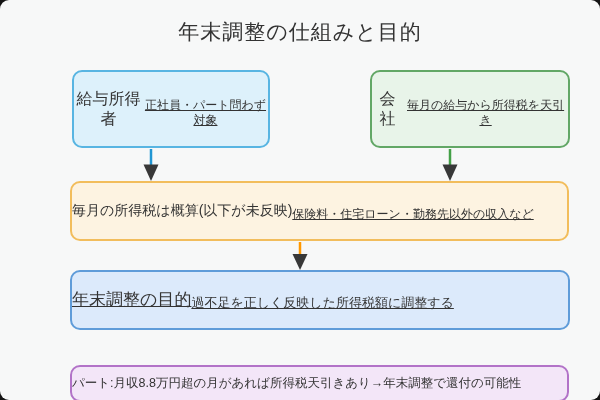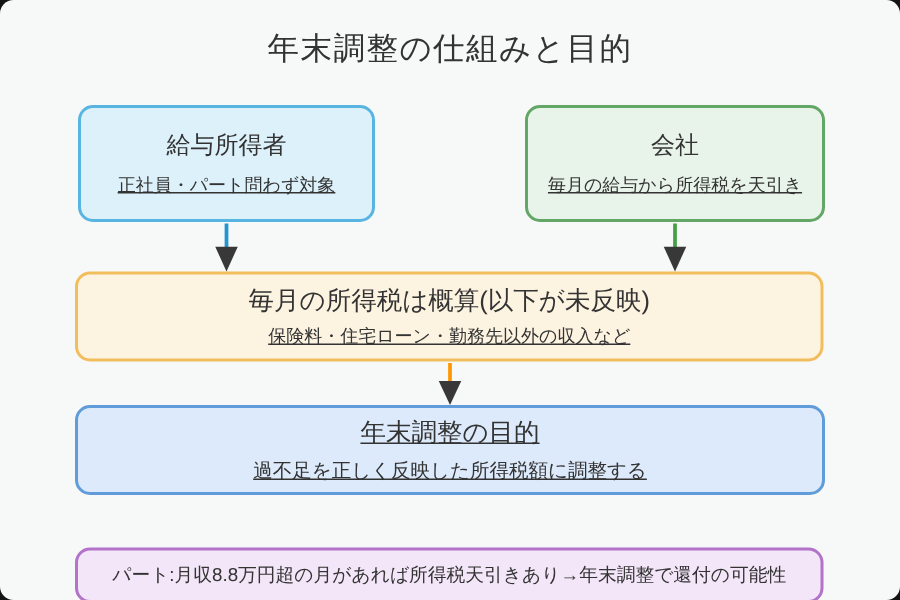--- a/index.html
+++ b/index.html
@@ -27,46 +27,45 @@
     font-weight: 400;
     letter-spacing: 1px;
     color: var(--text, #333);
   }
   .node {
     position: absolute;
     box-sizing: border-box;
     border-radius: 10px;
     border: 2px solid;
     display: flex;
-    flex-direction: column;
     align-items: center;
-    justify-content: center;
     text-align: center;
     line-height: 1.25;
+    margin-left: 20px;
   }
   .node .heading { font-size: 16px; }
   .node .subtext { font-size: 12px; margin-top: 8px; text-decoration: underline; }
 
   .node-employee {
     left: 52px; top: 70px; width: 198px; height: 78px;
     background: var(--employee-fill, #ddf1fb);
     border-color: var(--employee-border, #58b5e2);
   }
   .node-company {
     left: 350px; top: 70px; width: 200px; height: 78px;
     background: var(--company-fill, #e8f4e9);
     border-color: var(--company-border, #62a766);
     border-radius: 10px;
   }
   .node-estimate {
     left: 50px; top: 181px; width: 499px; height: 60px;
     background: var(--estimate-fill, #fdf3e1);
     border-color: var(--estimate-border, #f2bd5c);
   }
-  .node-estimate .heading { font-size: 17px; }
+  .node-estimate .heading { font-size: 14px; }
   .node-estimate .subtext { margin-top: 6px; }
   .node-purpose {
     left: 50px; top: 270px; width: 500px; height: 60px;
     background: var(--purpose-fill, #dceafb);
     border-color: var(--purpose-border, #5f9cd9);
   }
   .node-purpose .heading { font-size: 17px; text-decoration: underline; }
   .node-purpose .subtext { font-size: 13px; margin-top: 6px; }
   .node-note {
     left: 50px; top: 365px; width: 499px; height: 37px;

